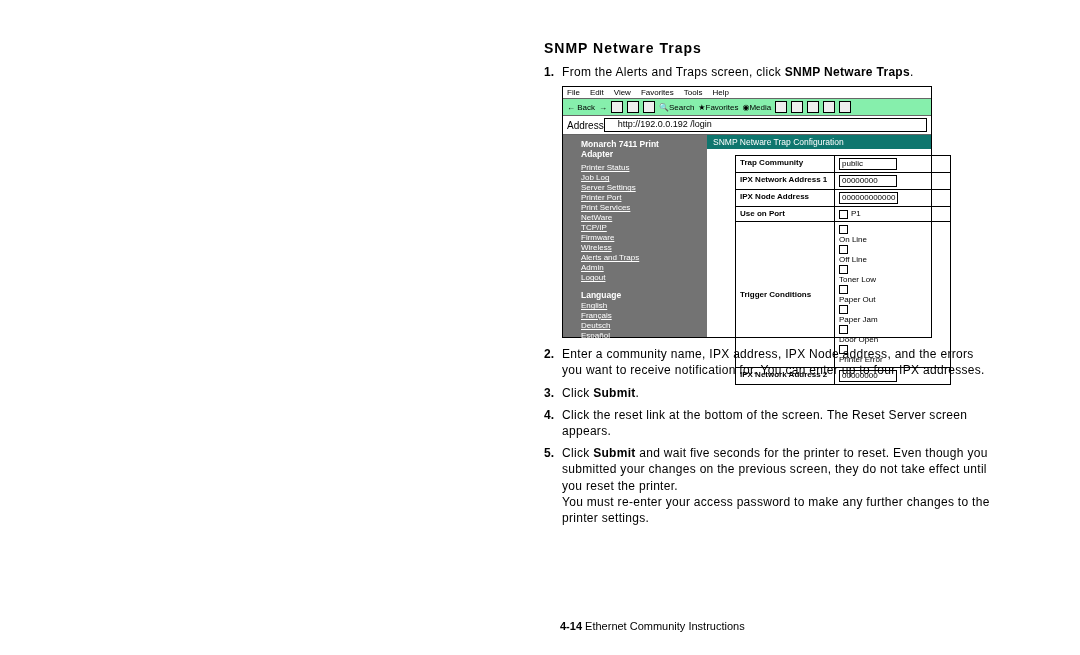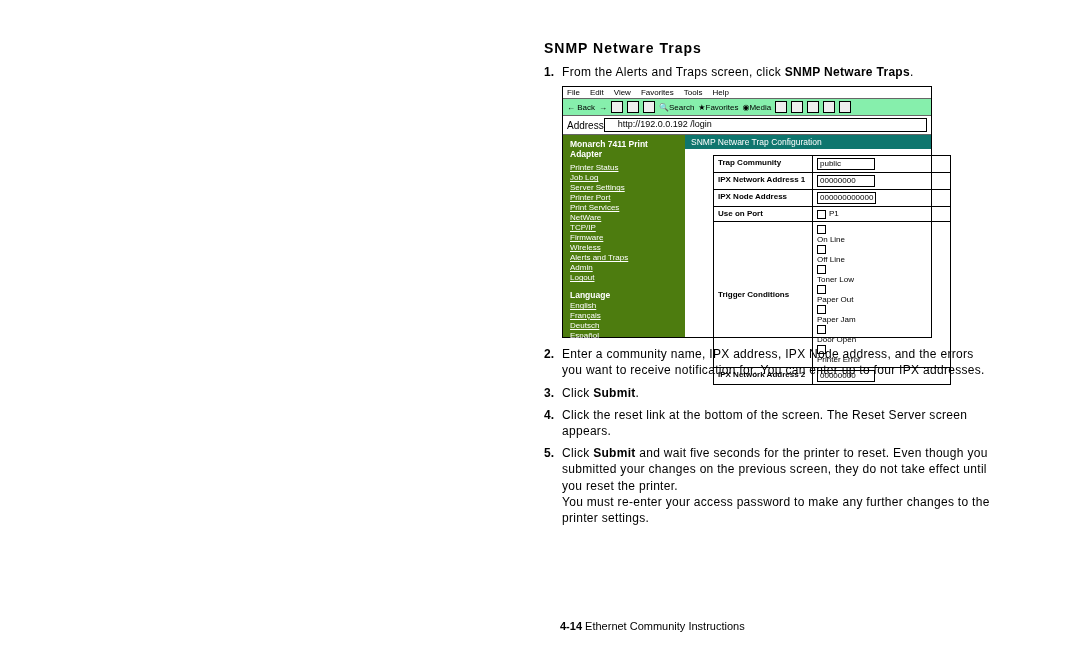--- a/index.html
+++ b/index.html
@@ -98,23 +98,23 @@
     height:12px;
     padding:0 2px;
     font-size:9px;
     display:flex;
     align-items:flex-start;
     gap:3px;
   }
   .shot-body { display:flex; height:202px; }
   .sidebar {
     width:108px;
-    background:#4d7c0f;
+    background:#737373;
     color:#fff;
-    padding:4px 7px;
+    padding:4px 18px;
     font-size:8px;
   }
   .side-title { font-weight:bold; font-size:8.5px; margin-bottom:4px; }
   .side-link { color:#fff; text-decoration:underline; margin:1px 0; display:block; }
   .side-head { font-weight:bold; margin-top:8px; font-size:8.5px; }
   .content {
     flex:1;
     background:#fff;
     display:flex;
     flex-direction:column;

